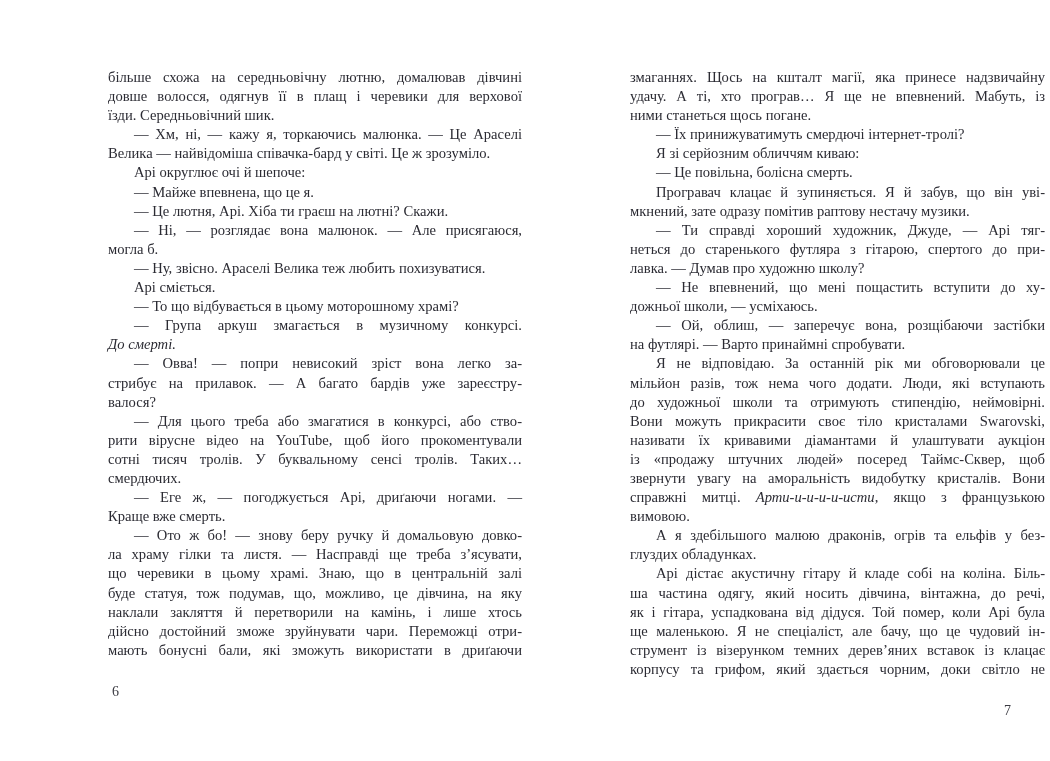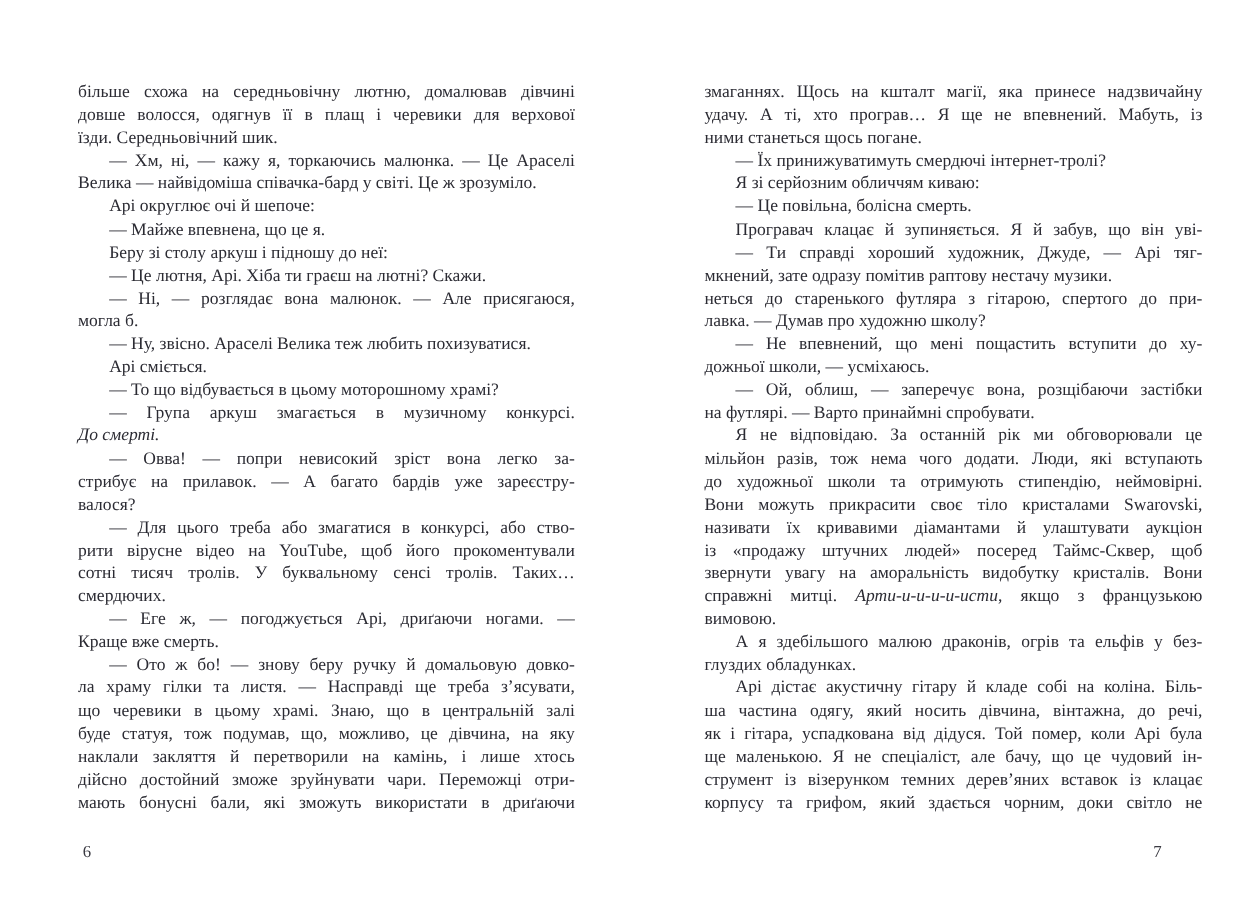--- a/index.html
+++ b/index.html
@@ -11,20 +11,21 @@
     height: 761px;
     background: #ffffff;
     font-family: "Liberation Serif", "DejaVu Serif", serif;
     color: #2b2b33;
     overflow: hidden;
     position: relative;
   }
   .spread {
     position: absolute;
     inset: 0;
+    margin-left: 43px;
   }
   .page {
     position: absolute;
     top: 68px;
   }
   .page-left  { left: 65px;  width: 414px; }
   .page-right { left: 587px; width: 415px; }
 
   .text-block .line {
     font-size: 14.6px;
@@ -59,21 +60,20 @@
 
   <section class="page page-left">
     <div class="text-block">
         <div class="line jst">більше схожа на середньовічну лютню, домалював дівчині</div>
         <div class="line jst">довше волосся, одягнув її в плащ і черевики для верхової</div>
         <div class="line">їзди. Середньовічний шик.</div>
         <div class="line ind jst">— Хм, ні, — кажу я, торкаючись малюнка. — Це Араселі</div>
         <div class="line">Велика — найвідоміша співачка-бард у світі. Це ж зрозуміло.</div>
         <div class="line ind">Арі округлює очі й шепоче:</div>
         <div class="line ind">— Майже впевнена, що це я.</div>
-        <div class="line ind">Беру зі столу аркуш і підношу до неї:</div>
         <div class="line ind">— Це лютня, Арі. Хіба ти граєш на лютні? Скажи.</div>
         <div class="line ind jst">— Ні, — розглядає вона малюнок. — Але присягаюся,</div>
         <div class="line">могла б.</div>
         <div class="line ind">— Ну, звісно. Араселі Велика теж любить похизуватися.</div>
         <div class="line ind">Арі сміється.</div>
         <div class="line ind">— То що відбувається в цьому моторошному храмі?</div>
         <div class="line ind jst">— Група аркуш змагається в музичному конкурсі.</div>
         <div class="line"><i>До смерті.</i></div>
         <div class="line ind jst">— Овва! — попри невисокий зріст вона легко за-</div>
         <div class="line jst">стрибує на прилавок. — А багато бардів уже зареєстру-</div>
@@ -97,22 +97,22 @@
 
   <section class="page page-right">
     <div class="text-block">
         <div class="line jst">змаганнях. Щось на кшталт магії, яка принесе надзвичайну</div>
         <div class="line jst">удачу. А ті, хто програв… Я ще не впевнений. Мабуть, із</div>
         <div class="line">ними станеться щось погане.</div>
         <div class="line ind">— Їх принижуватимуть смердючі інтернет-тролі?</div>
         <div class="line ind">Я зі серйозним обличчям киваю:</div>
         <div class="line ind">— Це повільна, болісна смерть.</div>
         <div class="line ind jst">Програвач клацає й зупиняється. Я й забув, що він уві-</div>
+        <div class="line">мкнений, зате одразу помітив раптову нестачу музики.</div>
         <div class="line ind jst">— Ти справді хороший художник, Джуде, — Арі тяг-</div>
-        <div class="line">мкнений, зате одразу помітив раптову нестачу музики.</div>
         <div class="line jst">неться до старенького футляра з гітарою, спертого до при-</div>
         <div class="line">лавка. — Думав про художню школу?</div>
         <div class="line ind jst">— Не впевнений, що мені пощастить вступити до ху-</div>
         <div class="line">дожньої школи, — усміхаюсь.</div>
         <div class="line ind jst">— Ой, облиш, — заперечує вона, розщібаючи застібки</div>
         <div class="line">на футлярі. — Варто принаймні спробувати.</div>
         <div class="line ind jst">Я не відповідаю. За останній рік ми обговорювали це</div>
         <div class="line jst">мільйон разів, тож нема чого додати. Люди, які вступають</div>
         <div class="line jst">до художньої школи та отримують стипендію, неймовірні.</div>
         <div class="line jst">Вони можуть прикрасити своє тіло кристалами Swarovski,</div>

